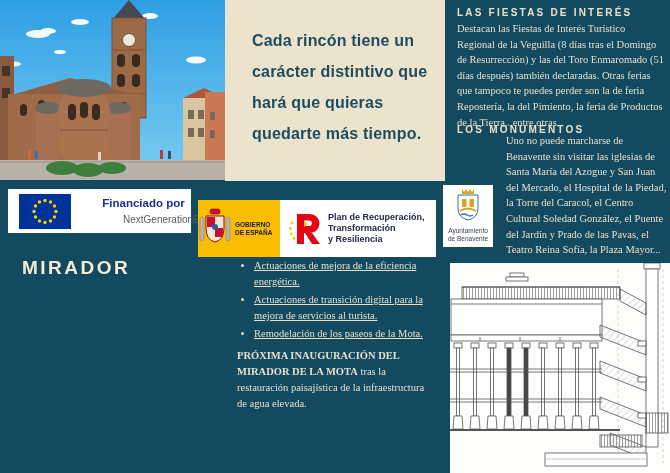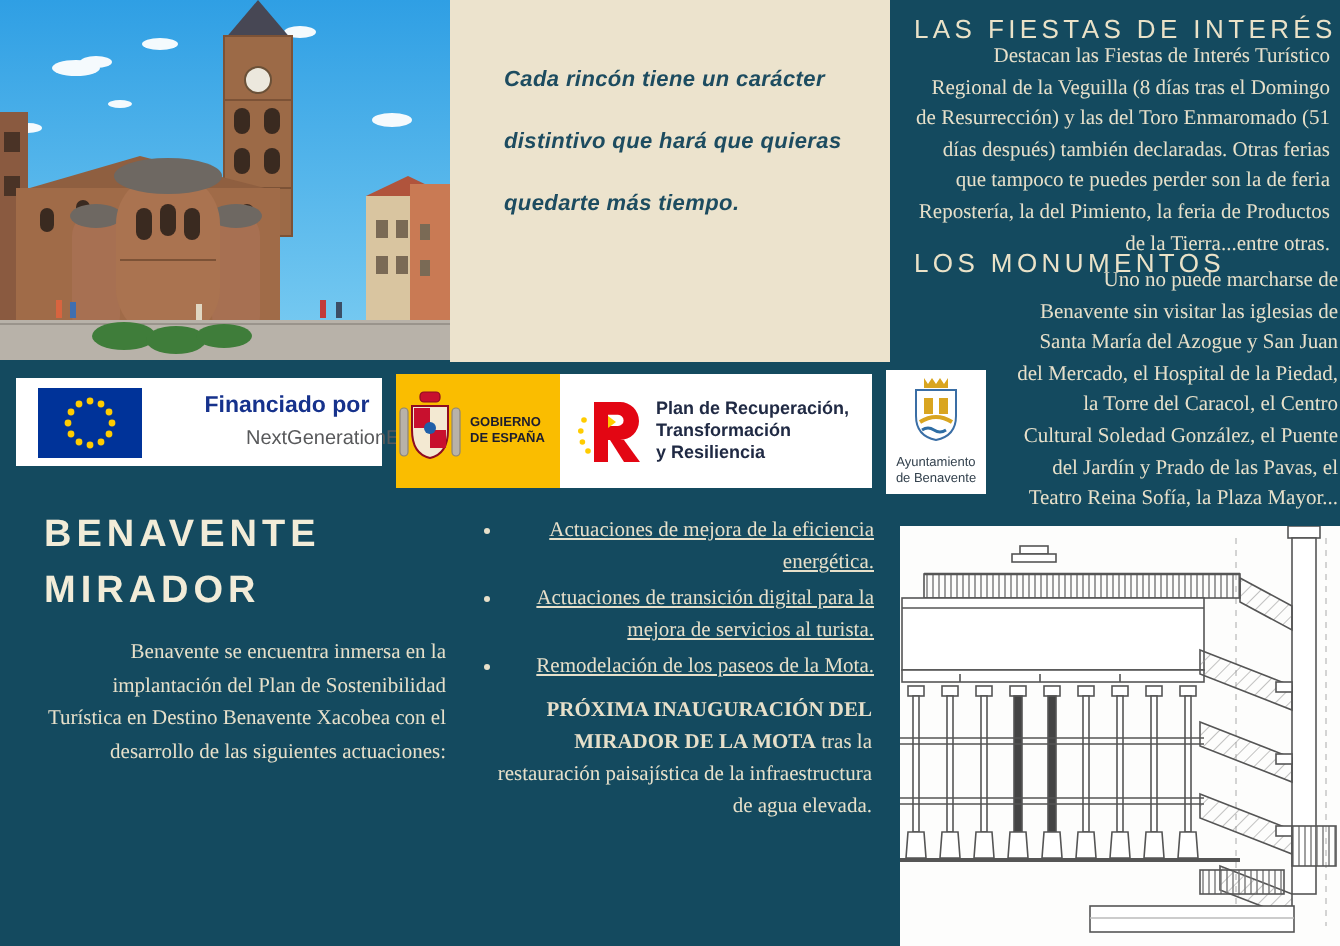--- a/index.html
+++ b/index.html
@@ -1,45 +1,45 @@
 <!DOCTYPE html>
 <html><head>
 <meta charset="utf-8">
 <style>
   html,body{margin:0;padding:0;}
   .canvas{position:relative;width:670px;height:473px;background:#144a5f;overflow:hidden;
           font-family:"Liberation Sans",sans-serif;}
   .abs{position:absolute;}
-  .serif{font-family:"Liberation Serif",serif;text-align:right;}
+  .serif{font-family:"Liberation Serif",serif;}
 
   
   .photo{left:0;top:0;width:225px;height:180px;}
 
   
   .quote-panel{left:225px;top:0;width:220px;height:181px;background:#ece3cd;}
-  .quote-text{padding:25px 14px 0 27px;font-size:11px;line-height:31px;font-weight:bold;
-              color:#1d4c60;letter-spacing:.2px;font-style:italic;}
-
-  
-  .sec-heading{font-size:13px;font-weight:normal;letter-spacing:2.2px;color:#eae2c8;}
+  .quote-text{padding:25px 14px 0 27px;font-size:16px;line-height:31px;font-weight:bold;
+              color:#1d4c60;letter-spacing:.2px;}
+
+  
+  .sec-heading{font-size:10px;font-weight:bold;letter-spacing:2.2px;color:#eae2c8;}
   .body-cream{font-size:10.5px;line-height:15.6px;color:#e7e0ca;}
   .fiestas-head{left:457px;top:7px;}
   .fiestas-body{left:457px;top:21px;width:208px;}
   .monumentos-head{left:457px;top:124px;}
   .monumentos-body{left:506px;top:133px;width:163px;}
 
   
   .chip{background:#ffffff;}
   .eu-box{left:8px;top:189px;width:183px;height:44px;display:flex;align-items:center;text-align:center;}
   .eu-flag{margin-left:11px;flex:0 0 auto;}
   .eu-text{margin-left:9px;}
   .eu-bold{font-size:11.5px;line-height:13.5px;font-weight:bold;color:#16328c;}
   .eu-ngeu{font-size:10px;color:#58595b;margin-top:3px;padding-left:43px;}
 
-  .gob-box{left:198px;top:187px;width:238px;height:57px;display:flex;align-items:stretch;}
+  .gob-box{left:198px;top:200px;width:238px;height:57px;display:flex;align-items:stretch;}
   .gob-yellow{background:#fabd00;width:82px;display:flex;align-items:center;}
   .gob-text{font-size:6.5px;line-height:7.5px;font-weight:bold;color:#1c1c2e;margin-left:3px;}
   .plan-area{display:flex;align-items:center;padding-left:7px;}
   .plan-text{font-size:9px;line-height:11px;font-weight:600;color:#202a44;margin-left:5px;}
 
   .ayto-box{left:443px;top:185px;width:50px;height:62px;text-align:center;}
   .ayto-text{font-size:6.5px;line-height:8px;color:#33414d;margin-top:1px;}
 
   
   .main-title{left:22px;top:254px;font-size:19px;line-height:28px;font-weight:bold;
@@ -231,24 +231,22 @@
       <path d="M5 23 q8 -5 16 0" fill="none" stroke="#d9a520" stroke-width="2"></path>
       <path d="M6 27 q3 -2 6 0 q3 2 6 0" fill="none" stroke="#2e6da4" stroke-width="1.4"></path>
     </svg>
     <div class="ayto-text">
       <div>Ayuntamiento</div>
       <div>de Benavente</div>
     </div>
   </div>
 
   <div class="abs main-title">
-    <div>BENAVENTE</div>
     <div>MIRADOR</div>
   </div>
-  <div class="abs serif intro">Benavente se encuentra inmersa en la implantación del Plan de Sostenibilidad Turística en Destino Benavente Xacobea con el desarrollo de las siguientes actuaciones:</div>
 
   <div class="abs serif mid-bullets">
     <ul class="blist">
       <li>Actuaciones de mejora de la eficiencia energética.</li>
       <li>Actuaciones de transición digital para la mejora de servicios al turista.</li>
       <li>Remodelación de los paseos de la Mota.</li>
     </ul>
   </div>
   <div class="abs serif proxima">
     <span class="caps">PRÓXIMA INAUGURACIÓN DEL MIRADOR DE LA MOTA</span><span> tras la restauración paisajística de la infraestructura de agua elevada.</span>

